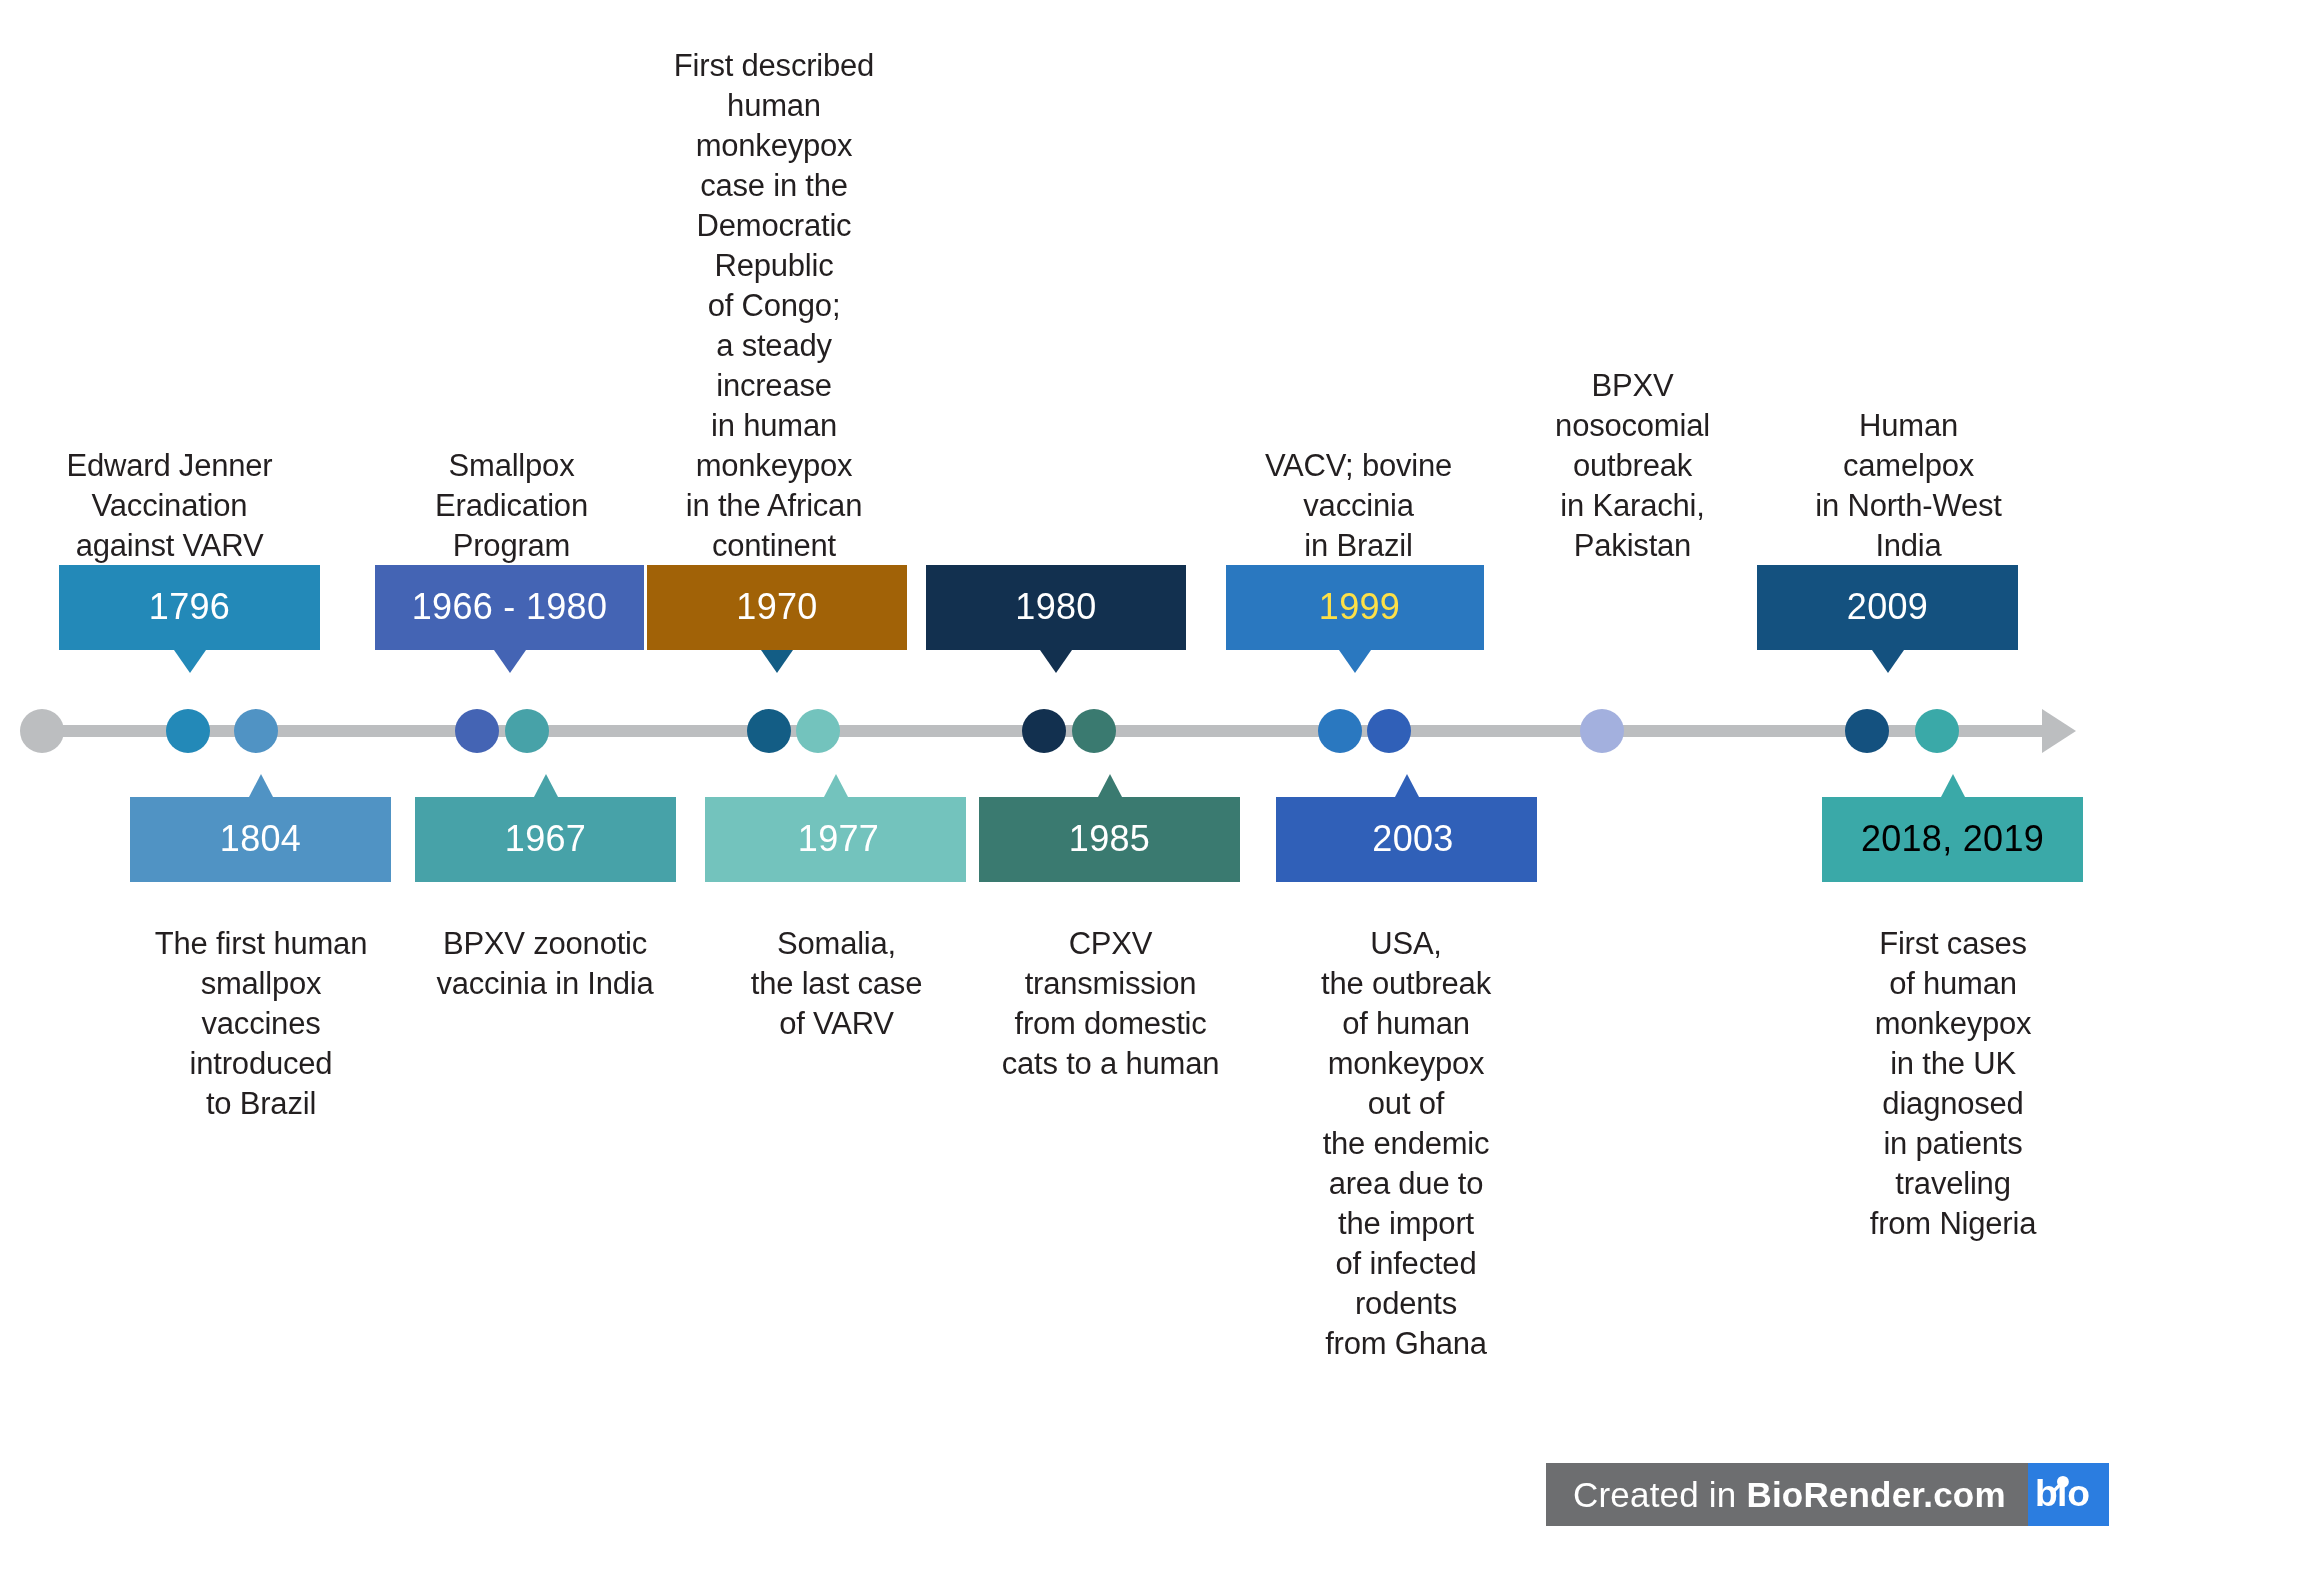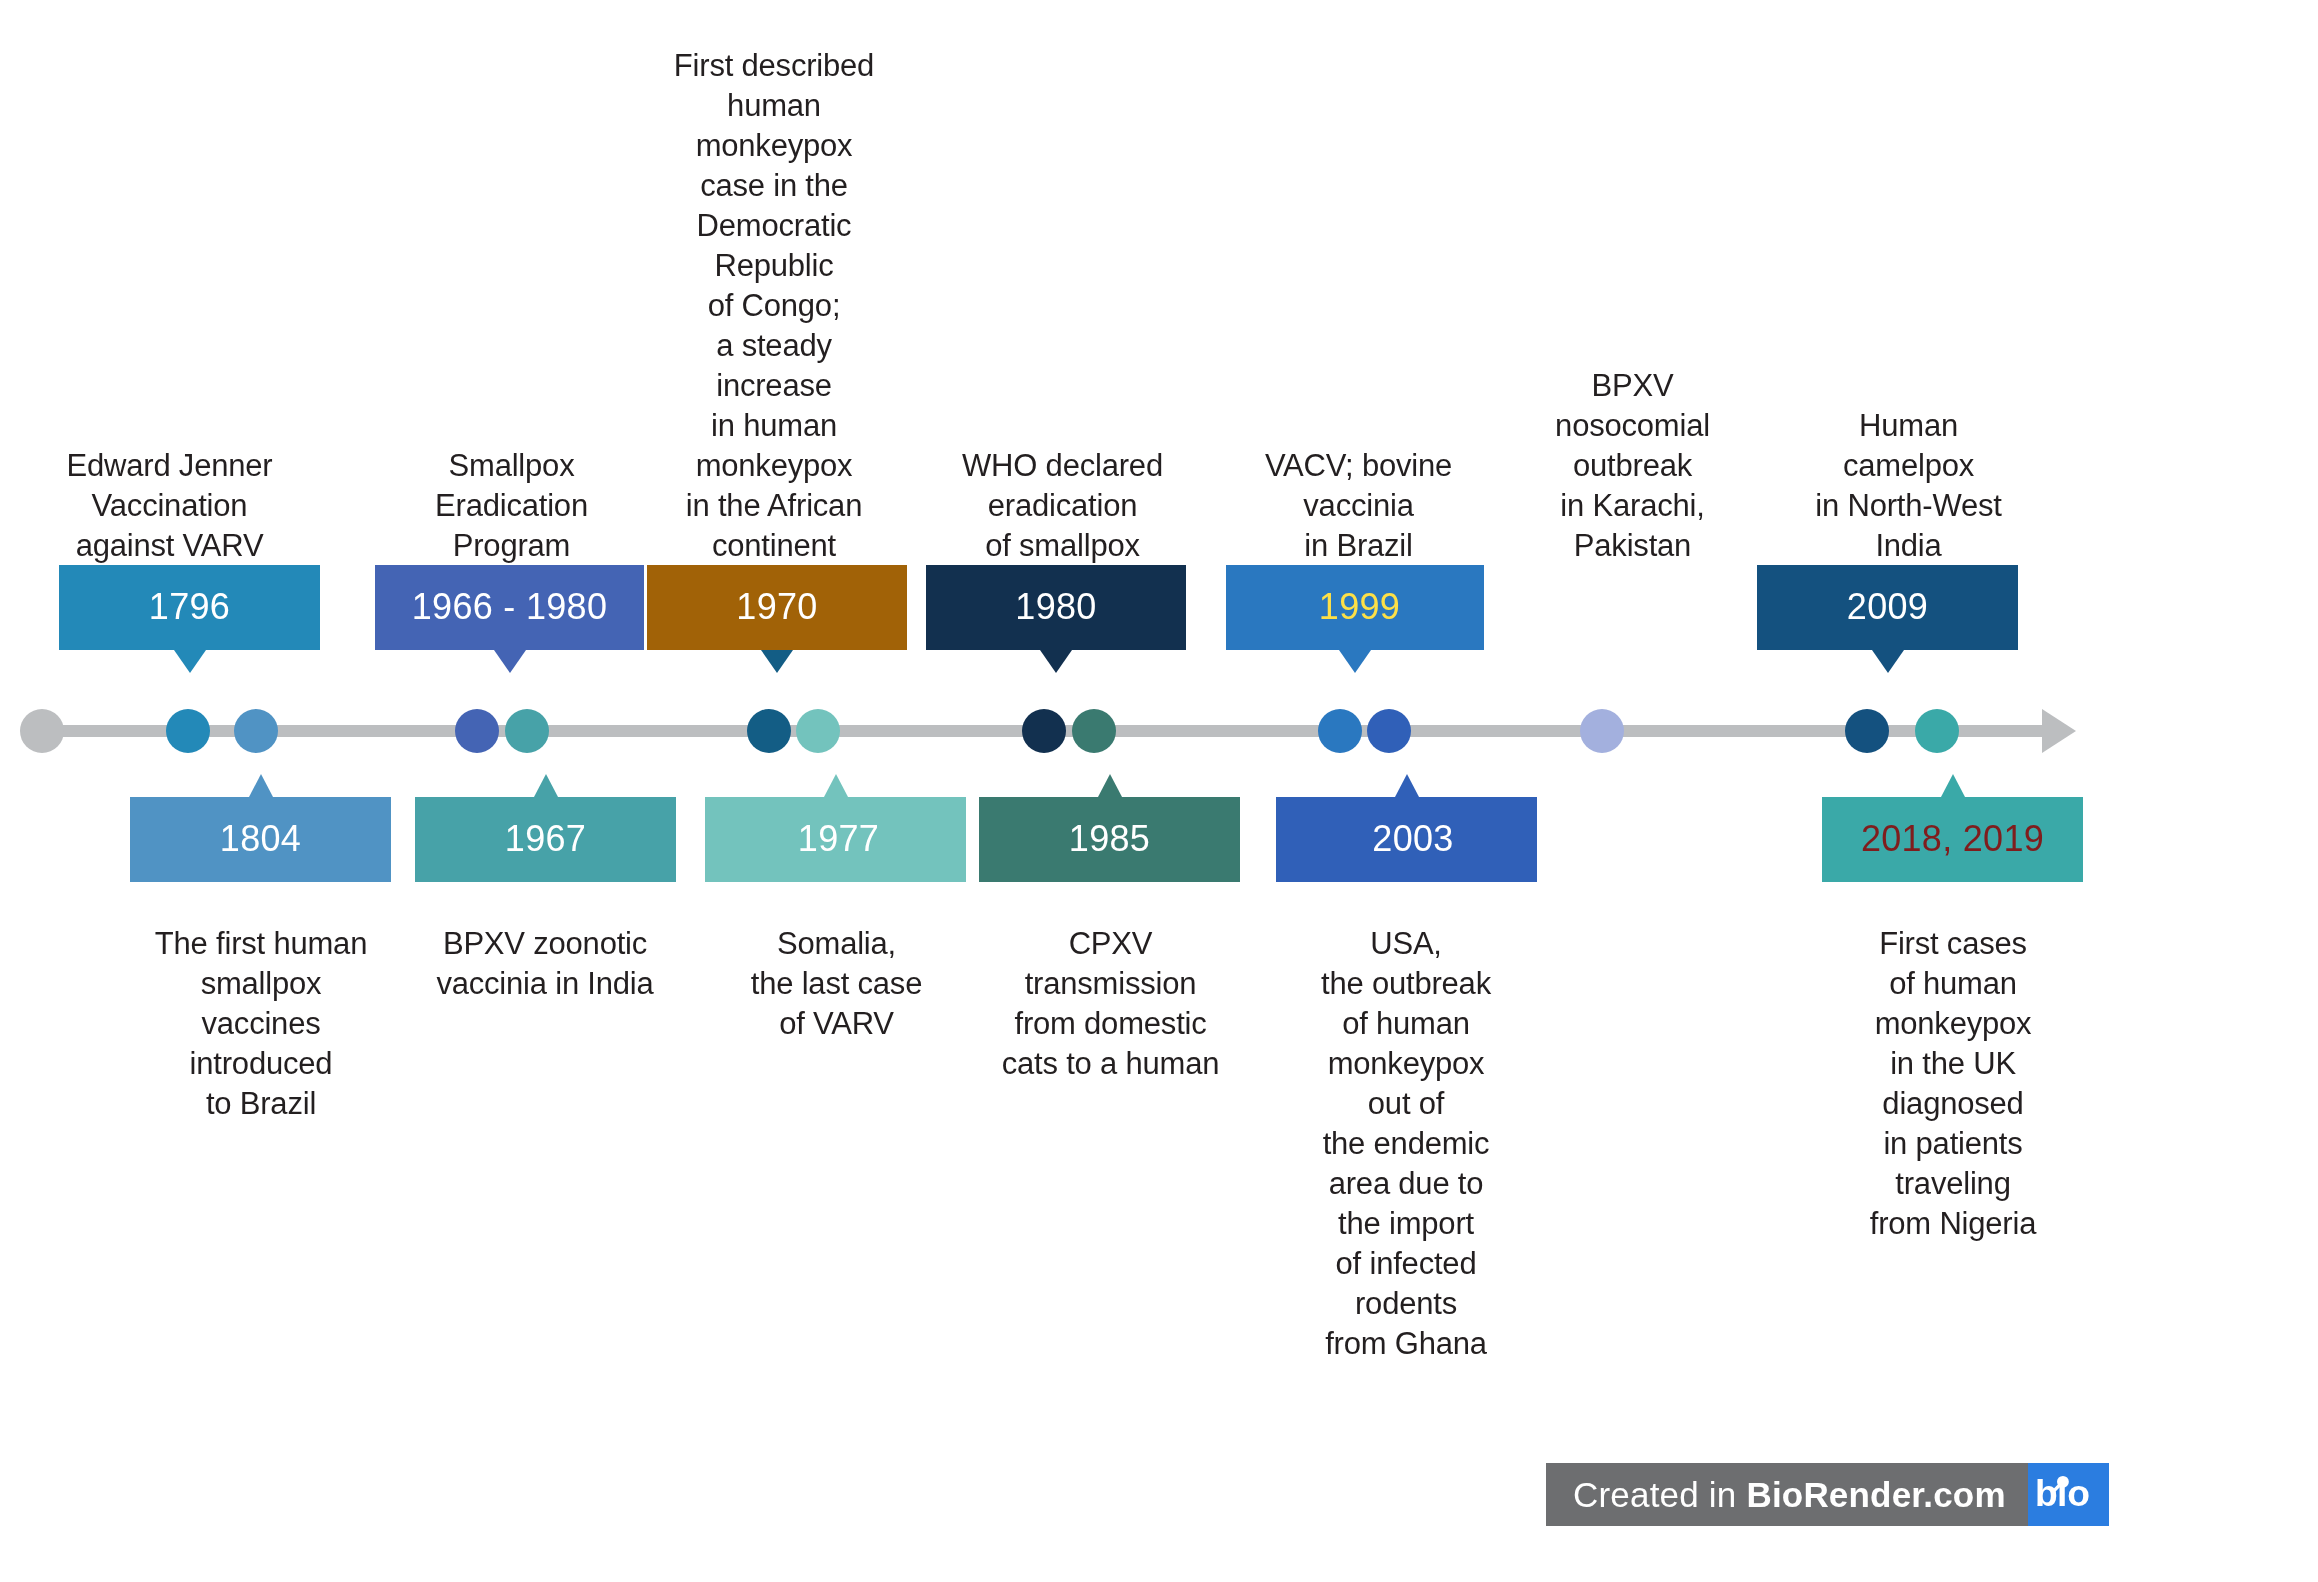--- a/index.html
+++ b/index.html
@@ -136,23 +136,20 @@
 Democratic
 Republic
 of Congo;
 a steady
 increase
 in human
 monkeypox
 in the African
 continent</div>
 
-  <div class="caption caption-top" style="left:923px; width:279px; bottom:1016px;">WHO declared
-eradication
-of smallpox</div>
 
   <div class="caption caption-top" style="left:1223px; width:271px; bottom:1016px;">VACV; bovine
 vaccinia
 in Brazil</div>
 
   <div class="caption caption-top" style="left:1497px; width:271px; bottom:1016px;">BPXV
 nosocomial
 outbreak
 in Karachi,
 Pakistan</div>
@@ -232,21 +229,21 @@
     <span class="pill-label" style="color:#ffffff;">1985</span>
     <span class="nub"></span>
   </div>
 
   <div class="pill down" style="left:1276px; top:797px; width:261px; height:85px; background:#3060b8; color:#3060b8;padding-left:13px;">
     <span class="pill-label" style="color:#fff;">2003</span>
     <span class="nub"></span>
   </div>
 
   <div class="pill down" style="left:1822px; top:797px; width:261px; height:85px; background:#3aa9a8; color:#3aa9a8;">
-    <span class="pill-label" style="color:#7f1d1d;">2018, 2019</span>
+    <span class="pill-label" style="color:#000000;">2018, 2019</span>
     <span class="nub"></span>
   </div>
 
   <div class="caption caption-bottom" style="left:119px; width:284px; top:924px;">The first human
 smallpox
 vaccines
 introduced
 to Brazil</div>
 
   <div class="caption caption-bottom" style="left:403px; width:284px; top:924px;">BPXV zoonotic

